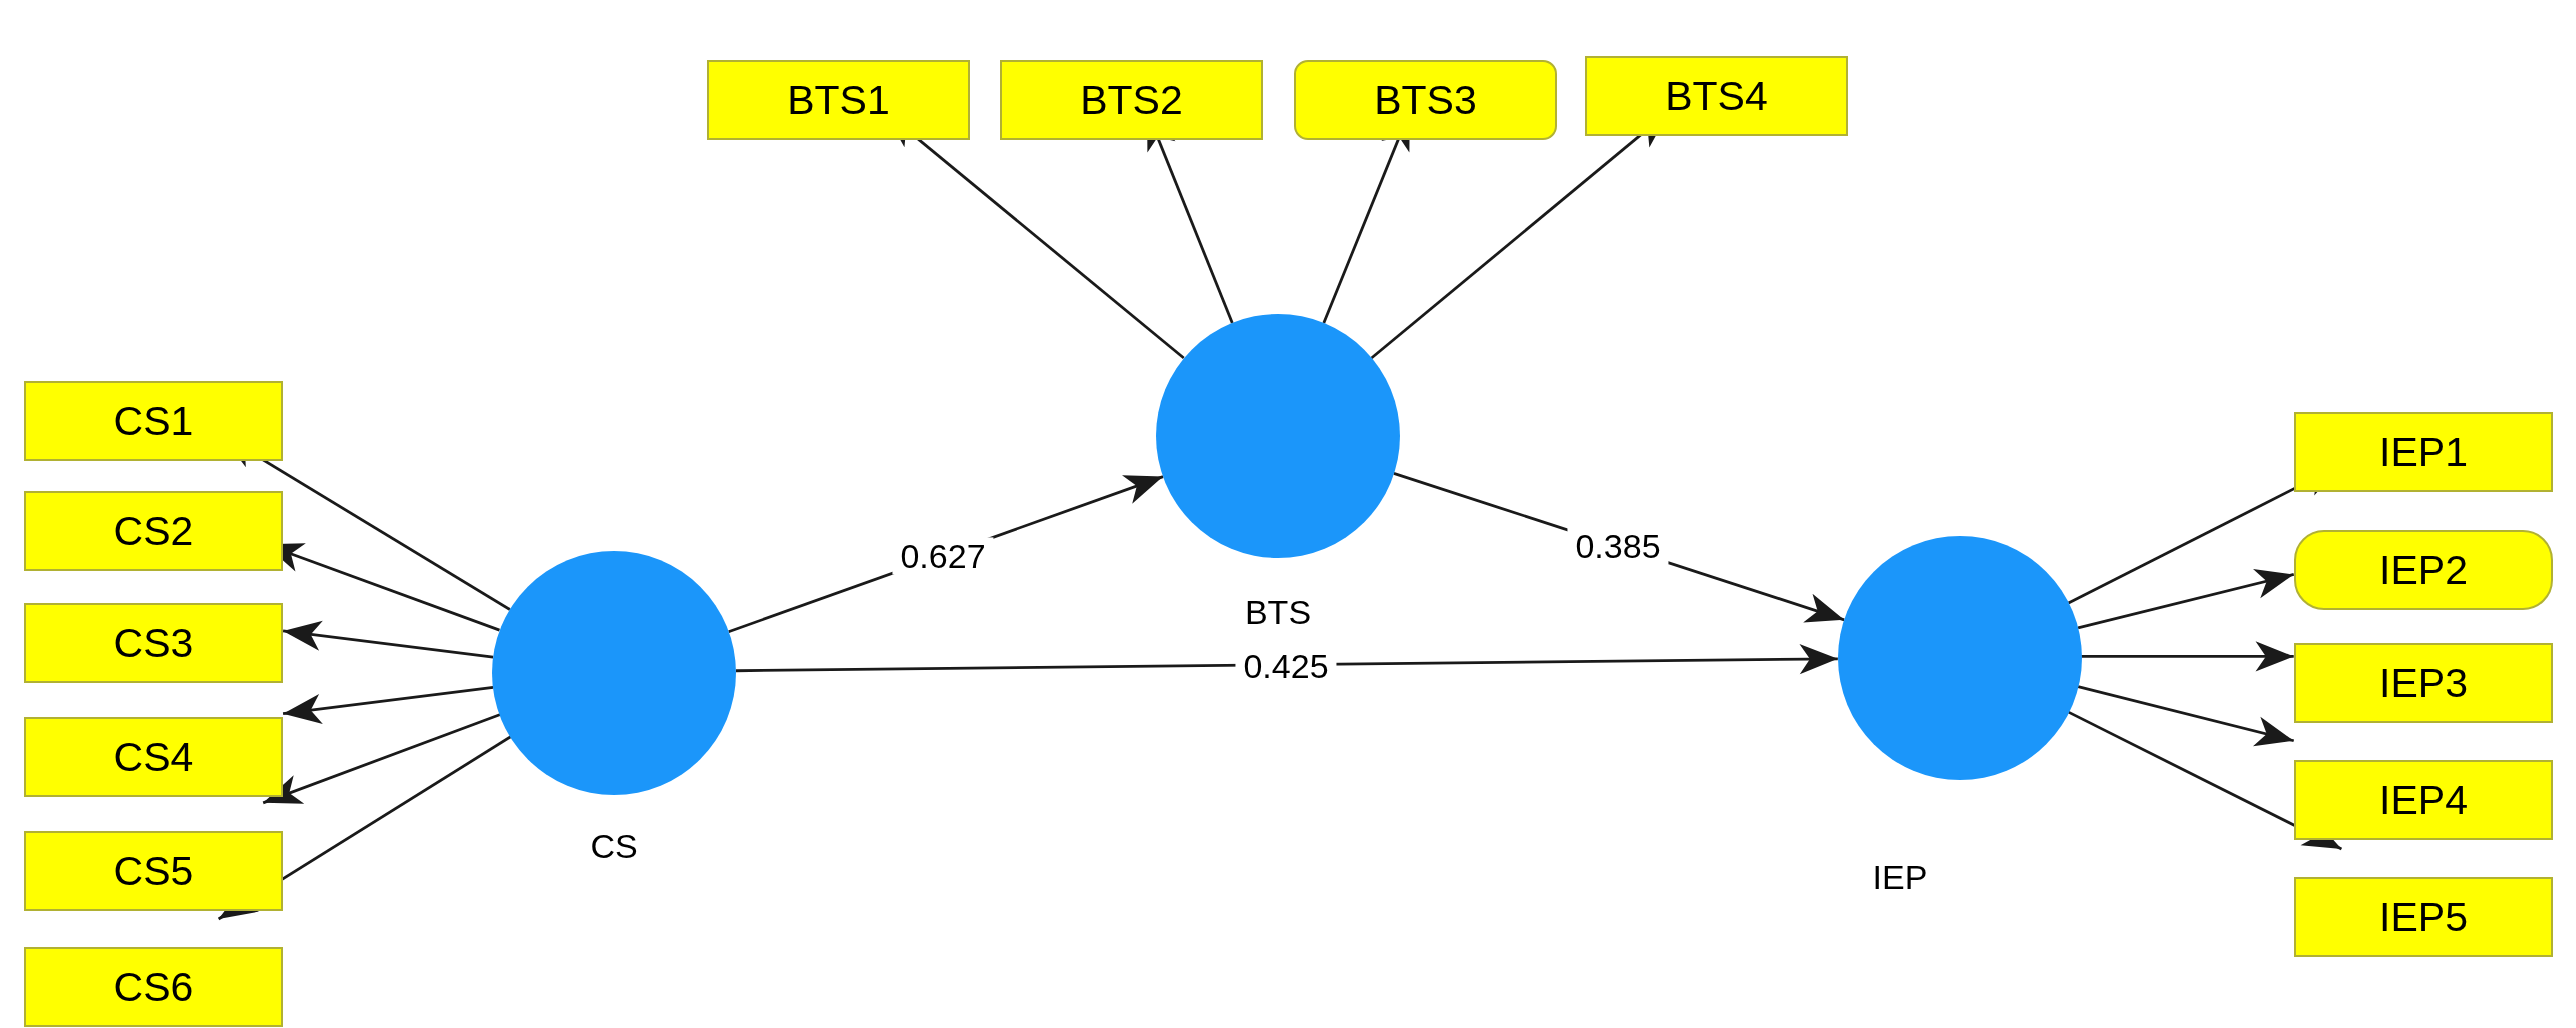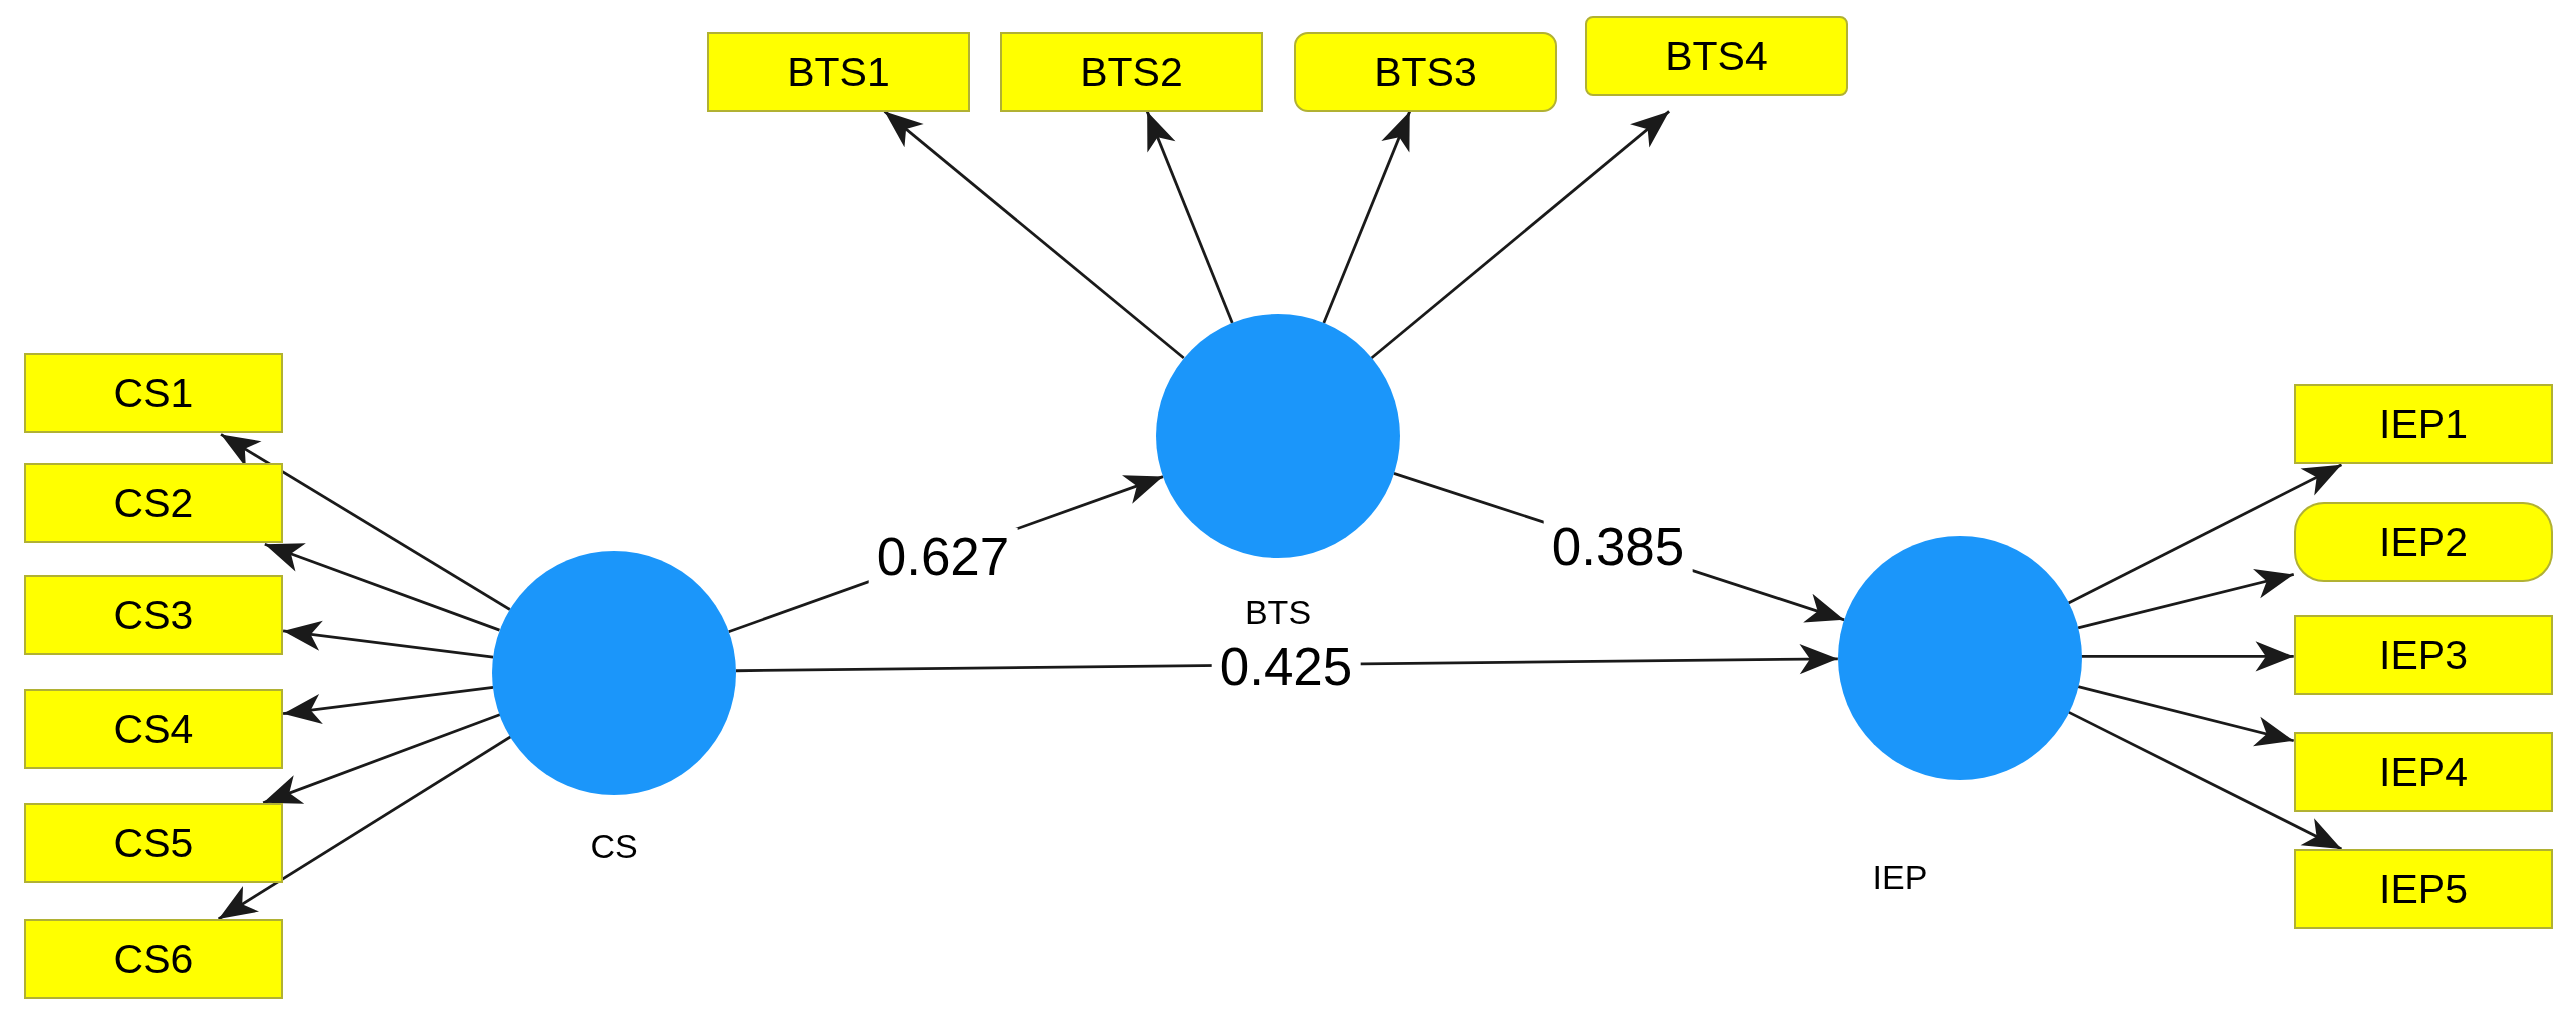--- a/index.html
+++ b/index.html
@@ -12,35 +12,35 @@
   }
   .canvas { position: relative; width: 2576px; height: 1028px; background: var(--background, #ffffff); }
   svg.edges { position: absolute; left: 0; top: 0; z-index: 1; }
   svg.edges line { stroke: var(--arrow, #1a1a1a); stroke-width: 3.5; }
   svg.edges marker path { fill: var(--arrow, #1a1a1a); stroke: none; }
   .box {
     position: absolute; z-index: 2; box-sizing: border-box;
     height: 80px; background: var(--indicator-fill, #ffff00);
     border: 2.4px solid var(--indicator-border, #b1b133);
     display: flex; align-items: center; justify-content: center;
-    font-size: 41px; line-height: 1; cursor: default;
+    font-size: 41px; line-height: 1; cursor: default; margin-top: 28px;
   }
   .box.col-cs, .box.col-iep { width: 259px; }
   .box.col-bts { width: 263px; }
   .construct {
     position: absolute; z-index: 2; width: 244px; height: 244px;
     border-radius: 50%; background: var(--construct-fill, #1b96fa);
   }
   .construct-label {
     position: absolute; z-index: 3; transform: translateX(-50%);
     font-size: 34px; line-height: 1; white-space: nowrap;
   }
   .coef-label {
     position: absolute; z-index: 3; transform: translate(-50%, -50%);
-    font-size: 53px; line-height: 1; white-space: nowrap;
+    font-size: 34px; line-height: 1; white-space: nowrap;
     background: var(--background, #ffffff); padding: 1.6px 8px;
   }
 </style>
 </head>
 <body>
 
 <div class="canvas">
 
   <svg class="edges" width="2576" height="1028" viewBox="0 0 3236 1292">
     <defs>
@@ -93,21 +93,21 @@
 
   <div class="box col-bts" style="left:707px;  top:32px;">
       <span>BTS1</span>
     </div>
   <div class="box col-bts" style="left:1000px; top:32px;">
       <span>BTS2</span>
     </div>
   <div class="box col-bts" style="left:1294px; top:32px;border-radius:14px;">
       <span>BTS3</span>
     </div>
-  <div class="box col-bts" style="left:1585px; top:16px;border-radius:8px;">
+  <div class="box col-bts" style="left:1585px; top:28px;">
       <span>BTS4</span>
     </div>
 
   <div class="box col-iep" style="left:2294px; top:384px;">
       <span>IEP1</span>
     </div>
   <div class="box col-iep" style="left:2294px; top:502px;border-radius:30px;">
       <span>IEP2</span>
     </div>
   <div class="box col-iep" style="left:2294px; top:615px;">

